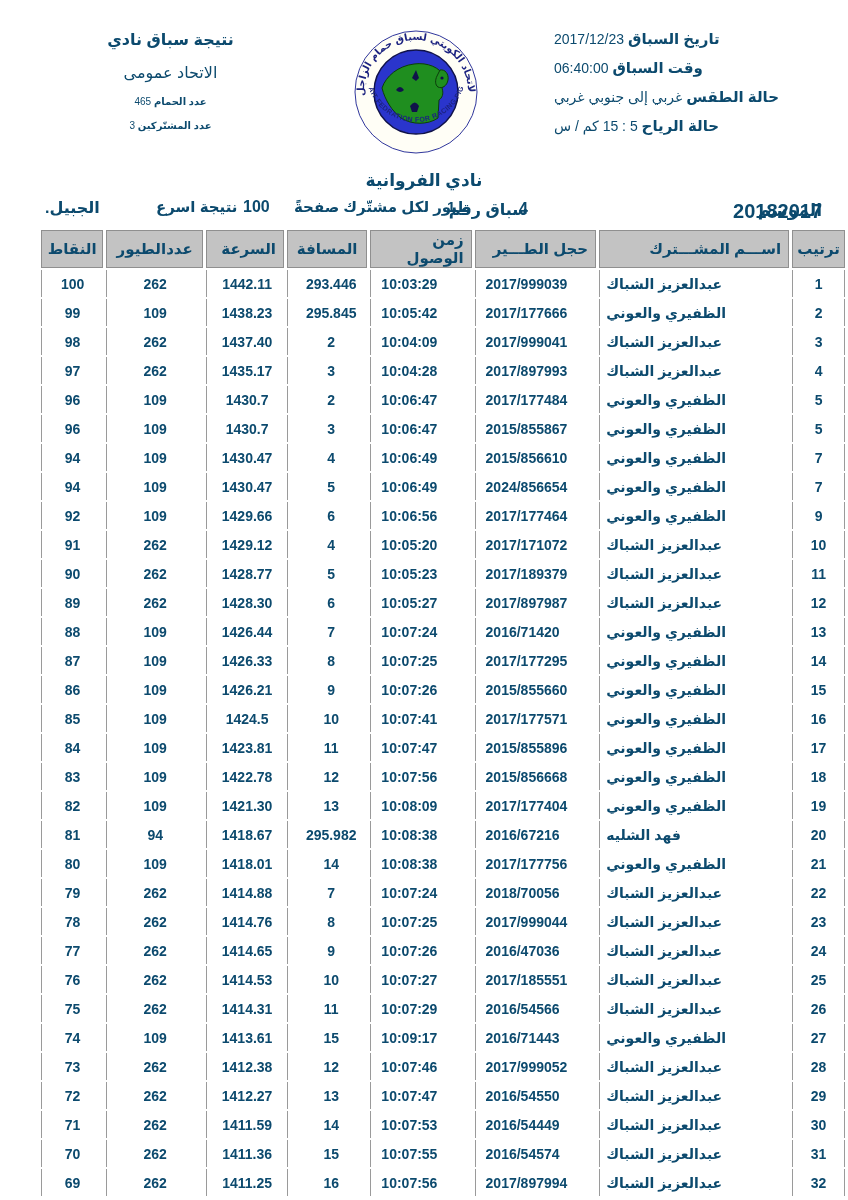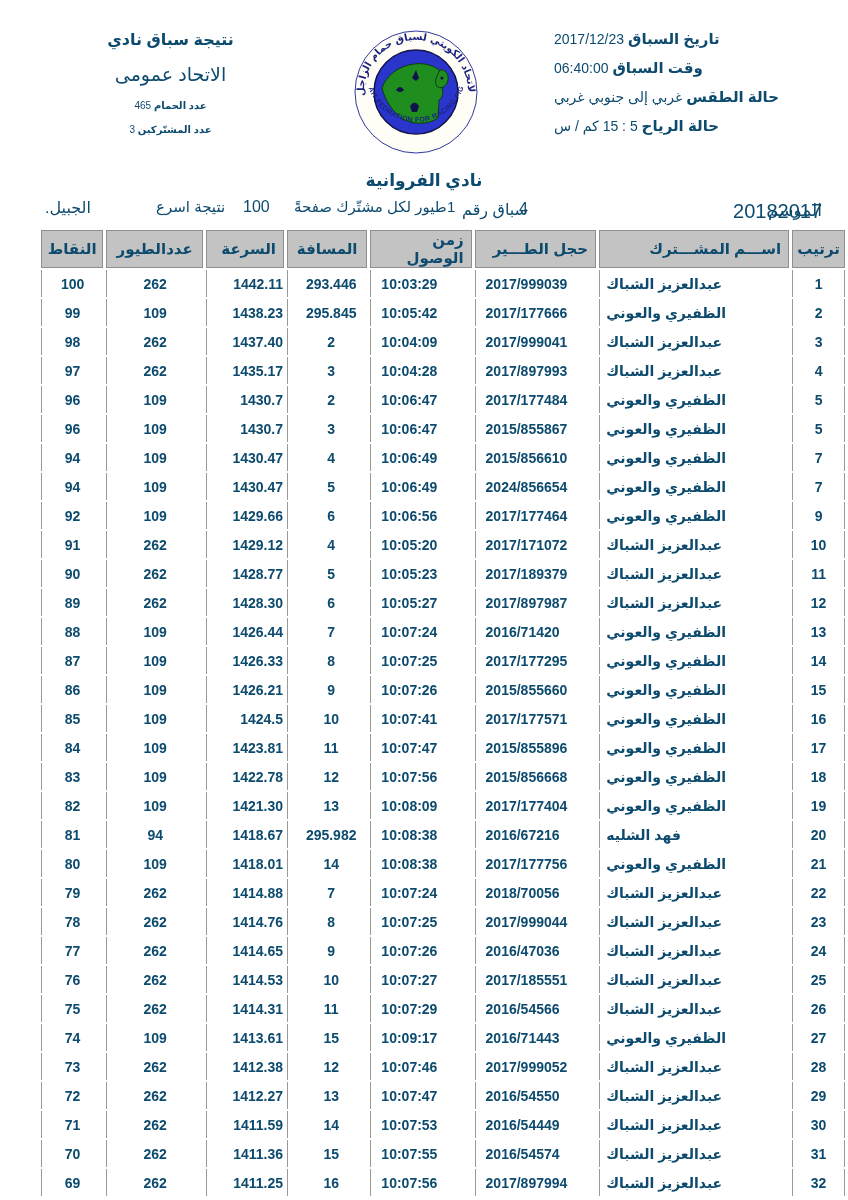--- a/index.html
+++ b/index.html
@@ -3,32 +3,32 @@
 <meta charset="utf-8">
 <style>
   html,body{margin:0;padding:0;background:#fff;}
   .page{position:relative;width:848px;height:1200px;background:#fff;overflow:hidden;
         font-family:"Liberation Sans","DejaVu Sans",sans-serif;color:#0c4a6e;}
   .rtl{direction:rtl;unicode-bidi:embed;}
 
   
   .hdr-left{position:absolute;left:58px;top:30px;width:225px;text-align:center;}
   .hdr-left .l1{font-weight:bold;font-size:16px;margin-bottom:14px;}
-  .hdr-left .l2{font-size:19px;margin-bottom:14px;}
+  .hdr-left .l2{font-size:16px;margin-bottom:14px;}
   .hdr-left .l3,.hdr-left .l4{font-size:10px;margin-bottom:13px;}
   .hdr-left b{font-weight:bold;}
   .hdr-right{position:absolute;right:24px;top:30px;width:270px;text-align:left;}
   .hdr-right div{margin-bottom:11px;font-size:14px;}
   .hdr-right .lbl{font-weight:bold;font-size:15px;}
   .logo-wrap{position:absolute;left:352px;top:26px;width:128px;height:132px;}
 
   
   .club-title{position:absolute;left:0;top:170px;width:848px;text-align:center;
               font-weight:bold;font-size:17px;}
-  .subline{position:absolute;left:0;top:196px;width:848px;height:26px;font-weight:normal;}
+  .subline{position:absolute;left:0;top:196px;width:848px;height:26px;font-weight:bold;}
   .subline span{position:absolute;top:2px;white-space:nowrap;}
   .s-jubail{left:45px;font-size:16px;}
   .s-result{left:156px;font-size:15px;}
   .s-100{left:243px;font-size:16px;}
   .s-birds{left:294px;font-size:15px;}
   .s-page1{left:447px;font-size:15px;}
   .s-race{left:528px;font-size:16px;}
   .s-season{right:26px;font-size:17px;}
   .s-season .big{font-size:20px;}
 
@@ -41,21 +41,21 @@
               text-align:right;padding:0 7px 0 2px;}
   .results th.center{text-align:center;padding:0 2px;}
   .results td{height:25px;font-weight:bold;font-size:14px;vertical-align:middle;
               border-left:1px solid #9a9a9a;white-space:nowrap;overflow:hidden;}
   .results tr td:first-child{border-right:1px solid #9a9a9a;}
   .c-rank{width:48px;text-align:center;}
   .c-name{width:182px;text-align:left;padding-left:6px;padding-right:14px;font-size:13px;}
   .c-ring{width:117px;text-align:left;direction:ltr;padding-left:10px;}
   .c-time{width:98px;text-align:left;direction:ltr;padding-left:10px;}
   .c-distance{width:74px;text-align:center;padding-left:8px;}
-  .c-speed{width:70px;text-align:right;direction:ltr;padding-left:4px;}
+  .c-speed{width:70px;text-align:center;direction:ltr;padding-left:4px;}
   .c-birds{width:95px;text-align:center;}
   .c-points{width:58px;text-align:center;}
   .results thead th.c-ring,.results thead th.c-time,
   .results thead th.c-speed{direction:rtl;text-align:right;}
 </style>
 </head>
 <body>
 
 <div class="page">
 

